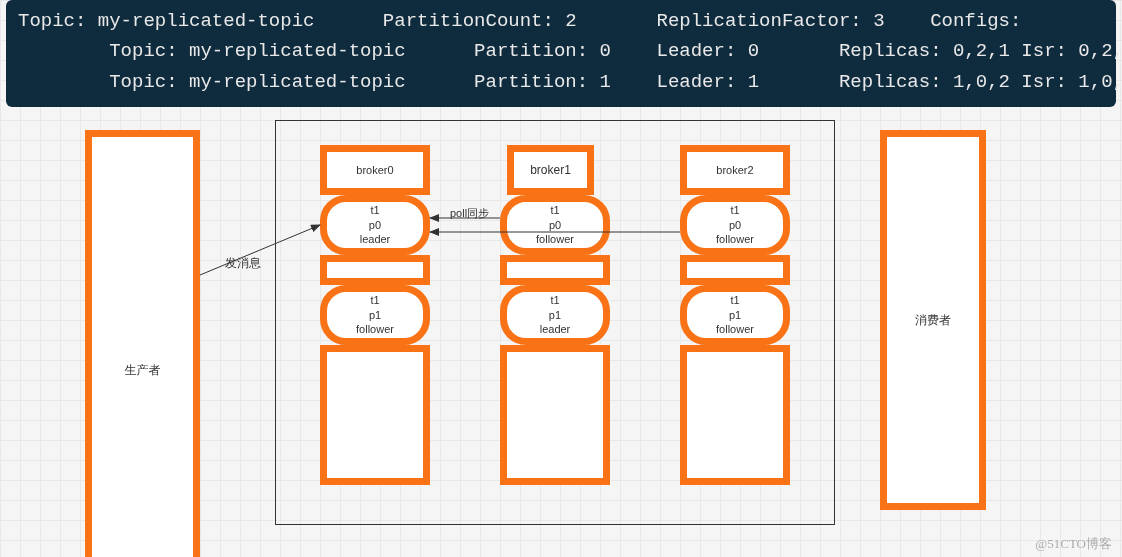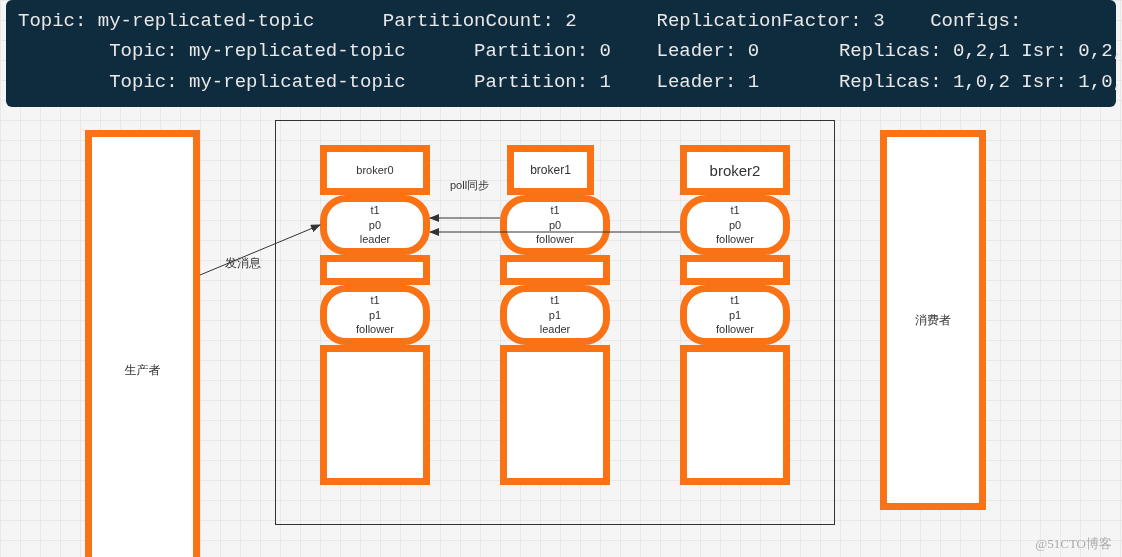--- a/index.html
+++ b/index.html
@@ -116,21 +116,21 @@
 follower</span>
   </div>
   <div class="box" style="left:500px; top:145px; width:110px; height:30px;"></div>
   <div class="box partition" style="left:500px; top:175px; width:110px; height:60px;">
     <span>t1
 p1
 leader</span>
   </div>
   <div class="box" style="left:500px; top:235px; width:110px; height:140px;"></div>
 
-  <div class="box" style="left:680px; top:35px; width:110px; height:50px; font-size:15px;">
+  <div class="box" style="left:680px; top:35px; width:110px; height:50px; font-size:11px;">
     <span>broker2</span>
   </div>
   <div class="box partition" style="left:680px; top:85px; width:110px; height:60px;">
     <span>t1
 p0
 follower</span>
   </div>
   <div class="box" style="left:680px; top:145px; width:110px; height:30px;"></div>
   <div class="box partition" style="left:680px; top:175px; width:110px; height:60px;">
     <span>t1
@@ -139,21 +139,21 @@
   </div>
   <div class="box" style="left:680px; top:235px; width:110px; height:140px;"></div>
 
   <div class="box" style="left:880px; top:20px; width:106px; height:380px;">
     <span>消费者</span>
   </div>
 
   <div class="label" style="left:225px; top:145px;">
     <span>发消息</span>
   </div>
-  <div class="label" style="left:450px; top:68px; font-size:11px;">
+  <div class="label" style="left:450px; top:96px; font-size:11px;">
     <span>poll同步</span>
   </div>
 
   <svg class="arrows">
     <defs>
       <marker id="arrow" markerWidth="10" markerHeight="8" refX="9" refY="4" orient="auto">
         <path d="M0,0 L10,4 L0,8 Z" fill="#333"></path>
       </marker>
     </defs>
 

